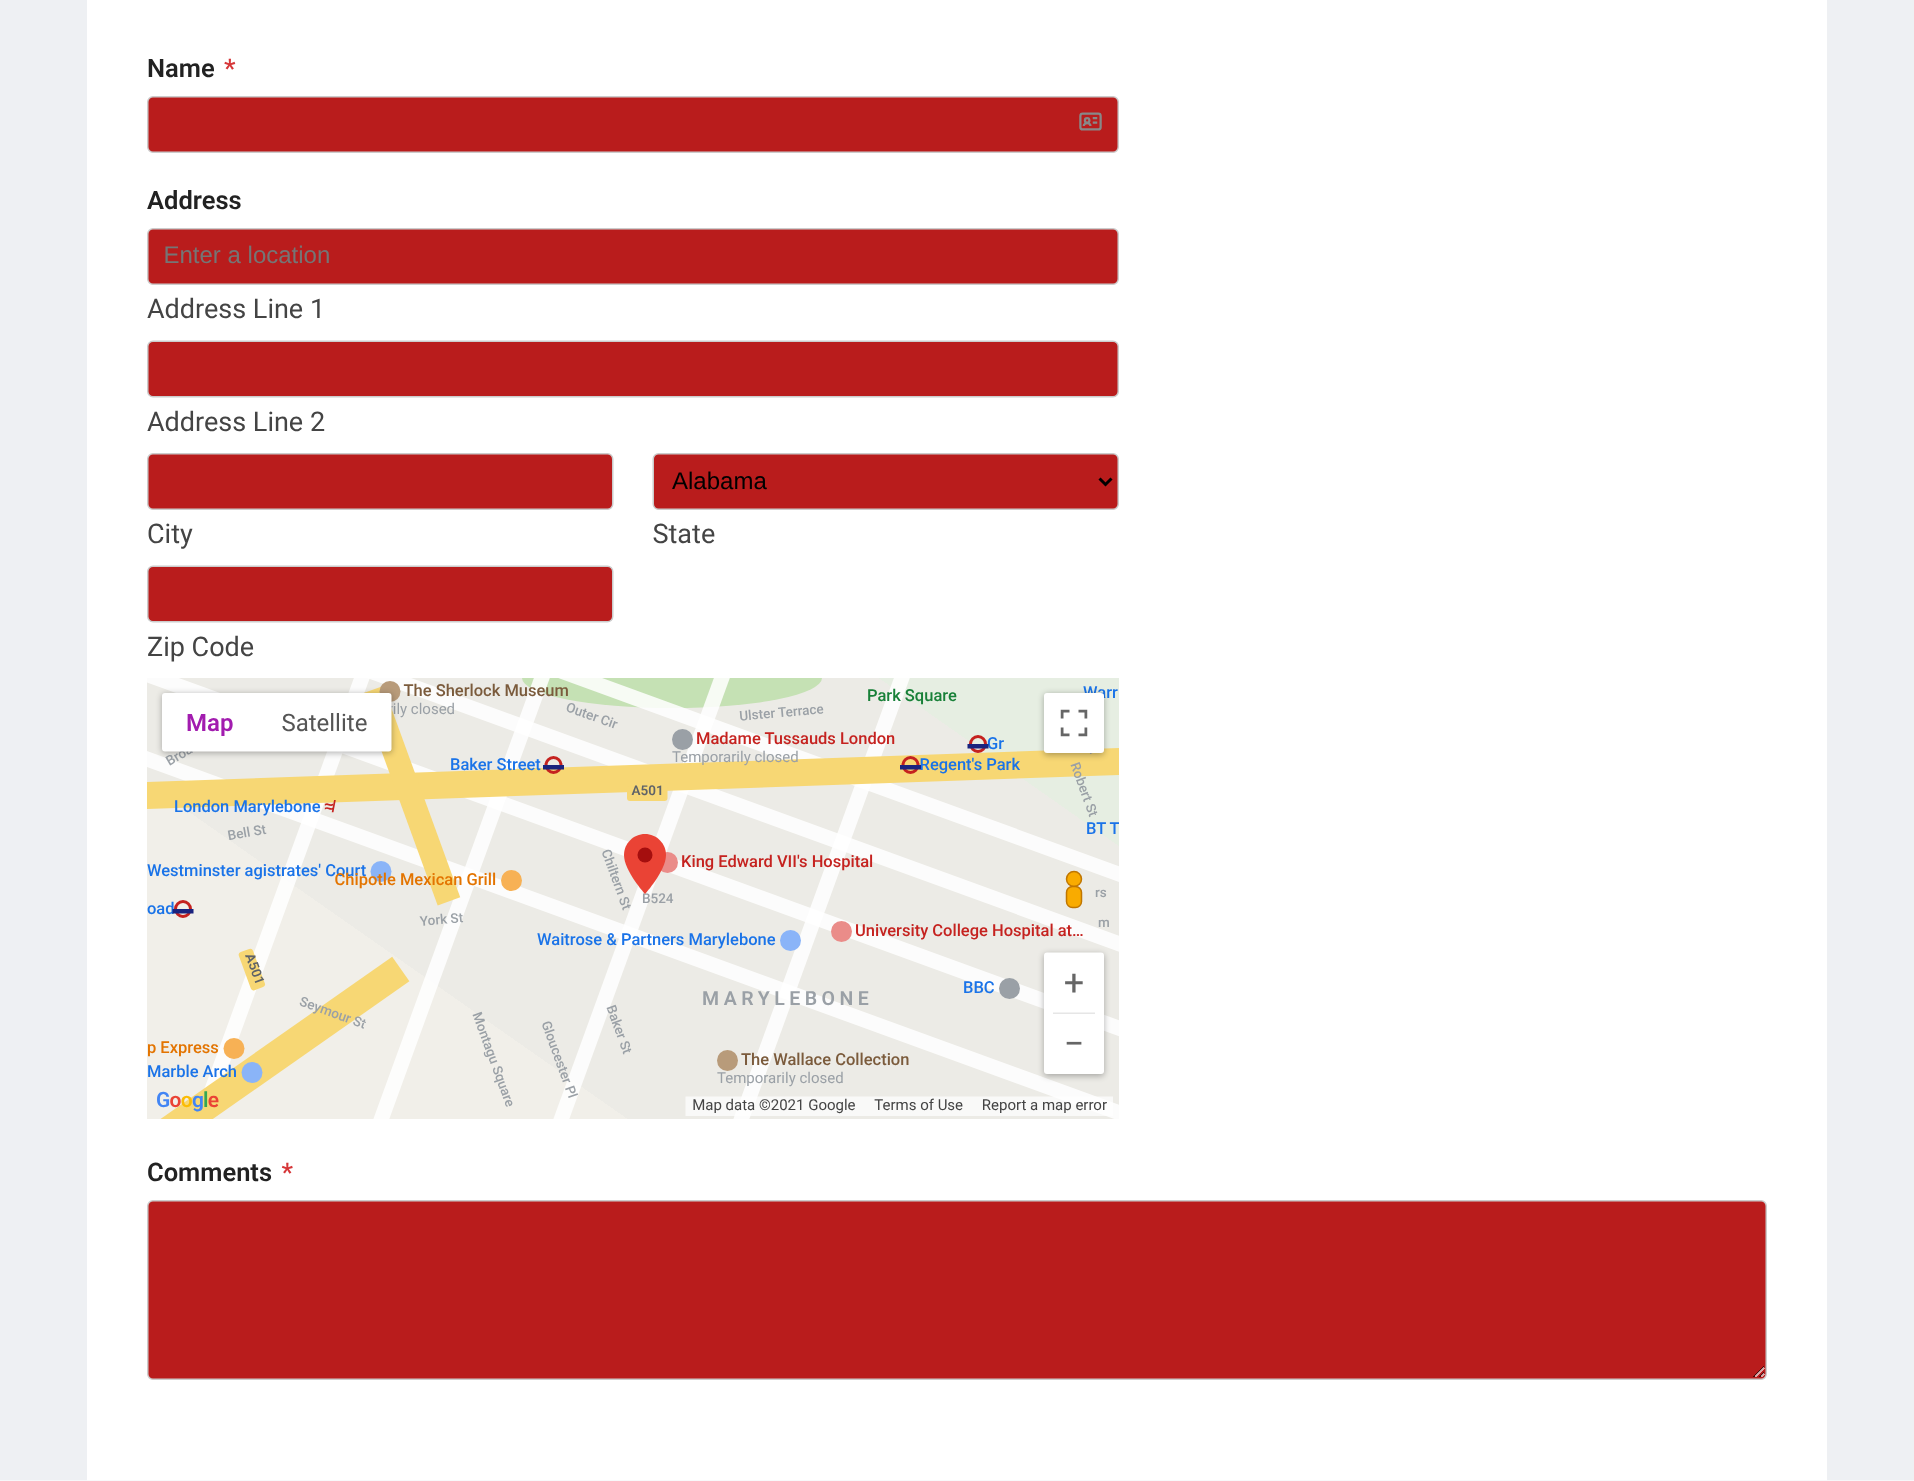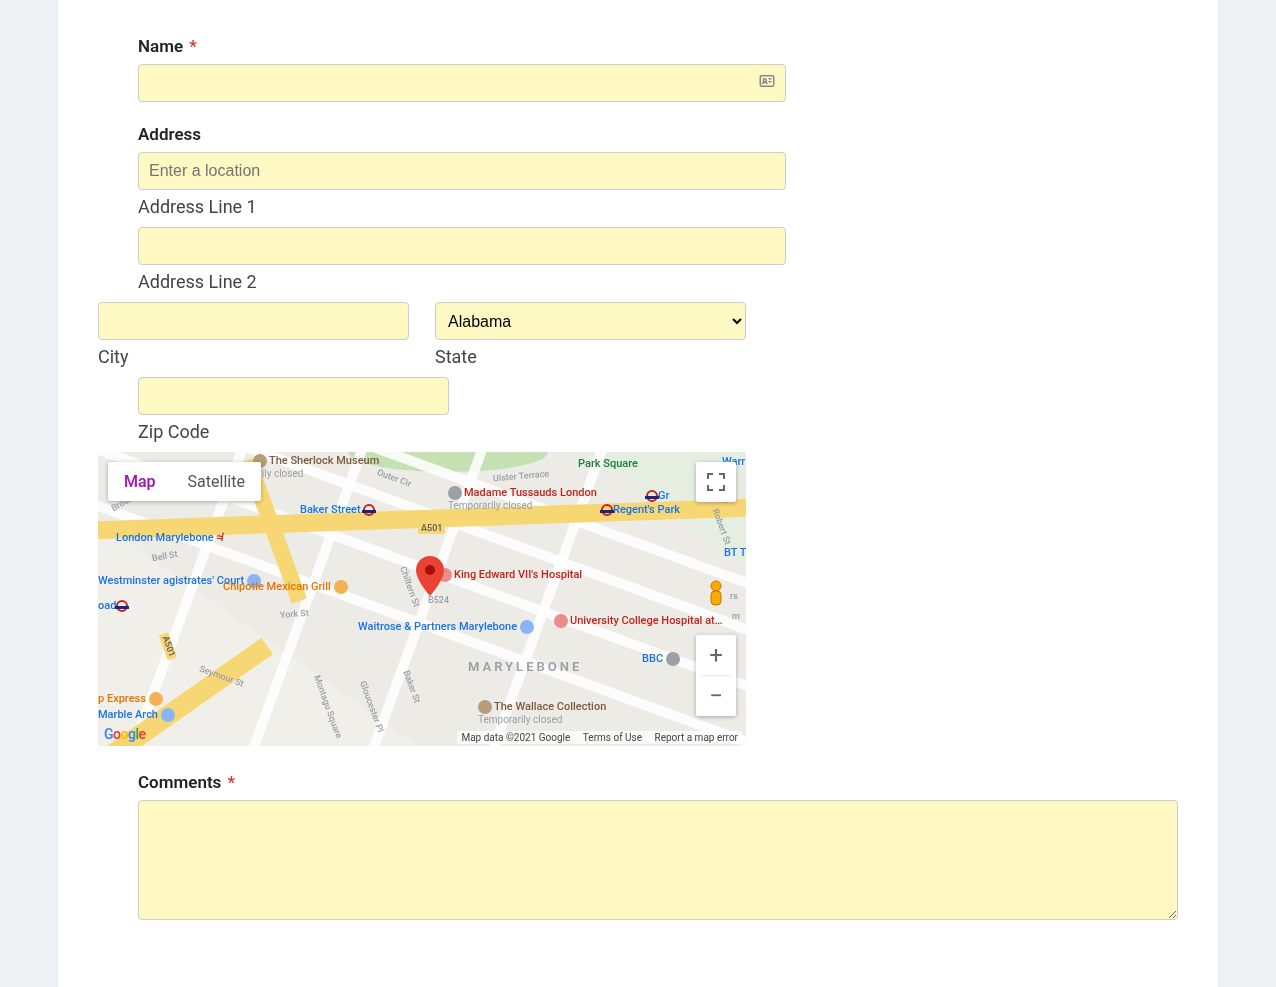--- a/index.html
+++ b/index.html
@@ -9,34 +9,34 @@
     font-family: -apple-system, BlinkMacSystemFont, "Segoe UI", Roboto, Helvetica, Arial, sans-serif;
     color: #333;
   }
   .card {
     background: #fff;
     max-width: 1160px;
     margin: 0 auto;
     padding: 36px 40px 40px 40px;
     min-height: 987px;
   }
-  .field { margin-bottom: 22px; margin-left: 40px; }
+  .field { margin-bottom: 22px; }
   .label {
     font-weight: 600;
     font-size: 17px;
     margin-bottom: 8px;
     display: block;
     color: #222;
   }
   .req { color: #d63638; margin-left: 2px; }
   .text-input, .select-input, .textarea-input {
     width: 100%;
     border: 1px solid #ccc;
     border-radius: 4px;
-    background: #fef9c3;
+    background: #b91c1c;
     font-size: 16px;
   }
   .text-input { height: 38px; padding: 6px 10px; }
   .select-input { height: 38px; padding: 6px 8px; }
   .textarea-input { height: 120px; padding: 8px 10px; resize: both; }
   .name-wrap { position: relative; }
   .name-icon {
     position: absolute;
     right: 10px;
     top: 50%;

